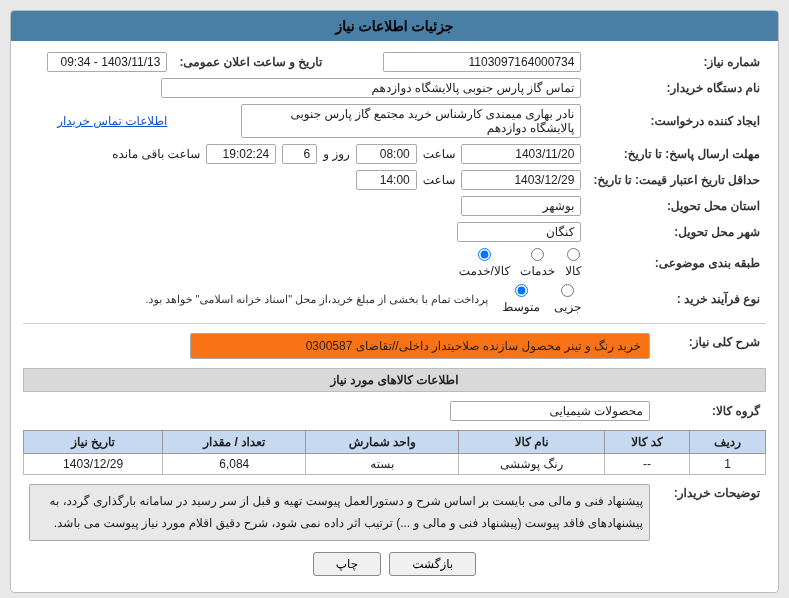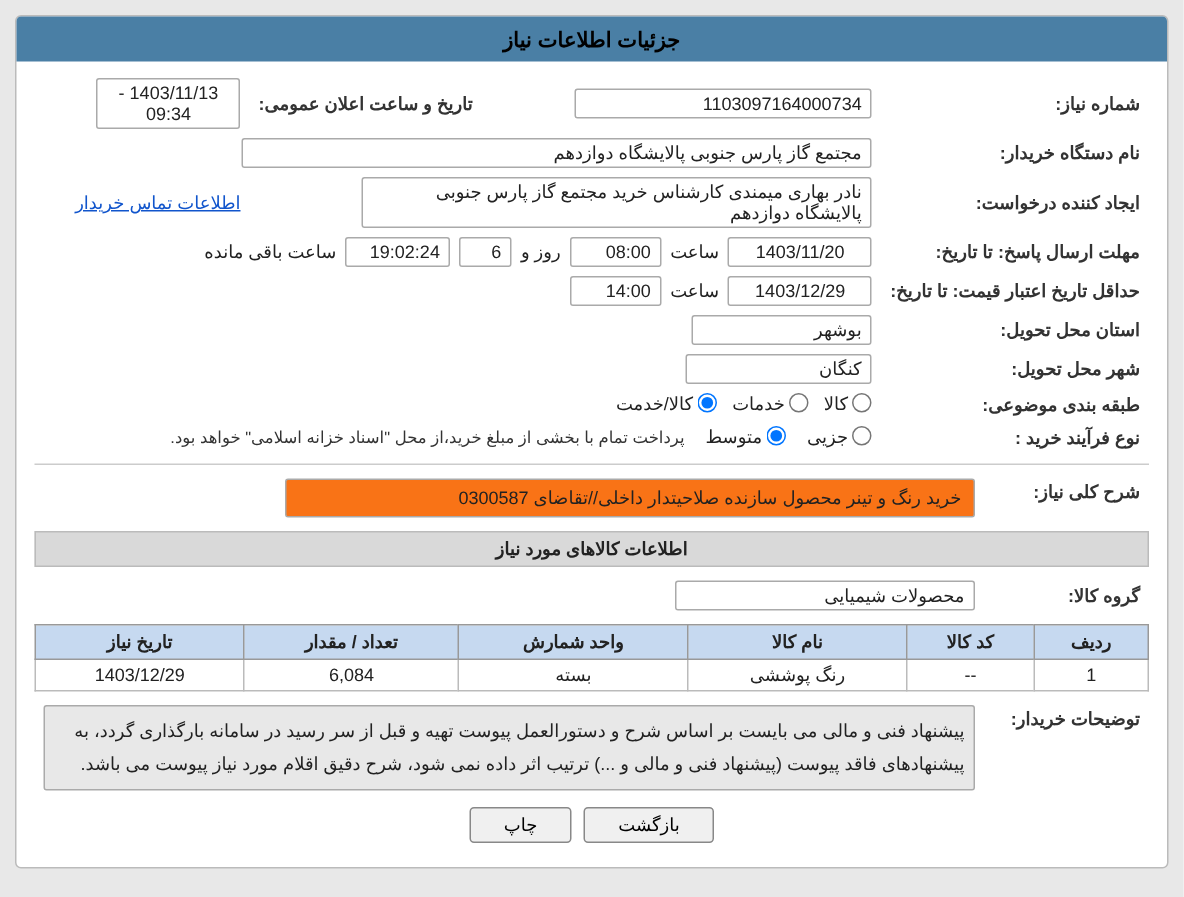--- a/index.html
+++ b/index.html
@@ -58,21 +58,21 @@
       background: #fff;
       padding: 2px 6px;
       border-radius: 2px;
       font-size: 12px;
       font-family: Tahoma, Arial, sans-serif;
       direction: rtl;
       color: #222;
       display: inline-block;
     }
     .input-medium { width: 198px; }
-    .input-small { width: 96px; text-align: center; }
+    .input-small { width: 120px; }
     .input-tiny { width: 61px; }
     .link-blue {
       color: #1155cc;
       text-decoration: underline;
       cursor: pointer;
       font-size: 12px;
     }
     .section-title {
       background: #d9d9d9;
       border: 1px solid #bbb;
@@ -83,22 +83,23 @@
       font-size: 12px;
     }
     .radio-group {
       display: inline-flex;
       gap: 10px;
       align-items: center;
       direction: rtl;
     }
     .radio-item {
       display: inline-flex;
-      align-items: flex-start;
+      align-items: center;
       gap: 3px;
+      flex-direction: column;
     }
     .proc-type-group {
       display: inline-flex;
       gap: 14px;
       align-items: center;
       direction: rtl;
     }
     .description-box {
       border: 1px solid #aaa;
       background: #e8e8e8;
@@ -186,21 +187,21 @@
           <td style="width:20px;"></td>
           <td class="label-cell" style="text-align:left;">تاریخ و ساعت اعلان عمومی:</td>
           <td class="value-cell">
             <span class="input-box input-small">1403/11/13 - 09:34</span>
           </td>
         </tr>
 
         <tr>
           <td class="label-cell">نام دستگاه خریدار:</td>
           <td class="value-cell" colspan="4">
-            <span class="input-box" style="width:420px;">مجتمع گاز پارس جنوبی  پالایشگاه دوازدهم</span>
+            <span class="input-box" style="width:420px;">تماس گاز پارس جنوبی  پالایشگاه دوازدهم</span>
           </td>
         </tr>
 
         <tr>
           <td class="label-cell">ایجاد کننده درخواست:</td>
           <td class="value-cell" colspan="3">
             <span class="input-box" style="width:340px;">نادر بهاری میمندی کارشناس خرید مجتمع گاز پارس جنوبی  پالایشگاه دوازدهم</span>
           </td>
           <td>
             <span class="link-blue">اطلاعات تماس خریدار</span>

